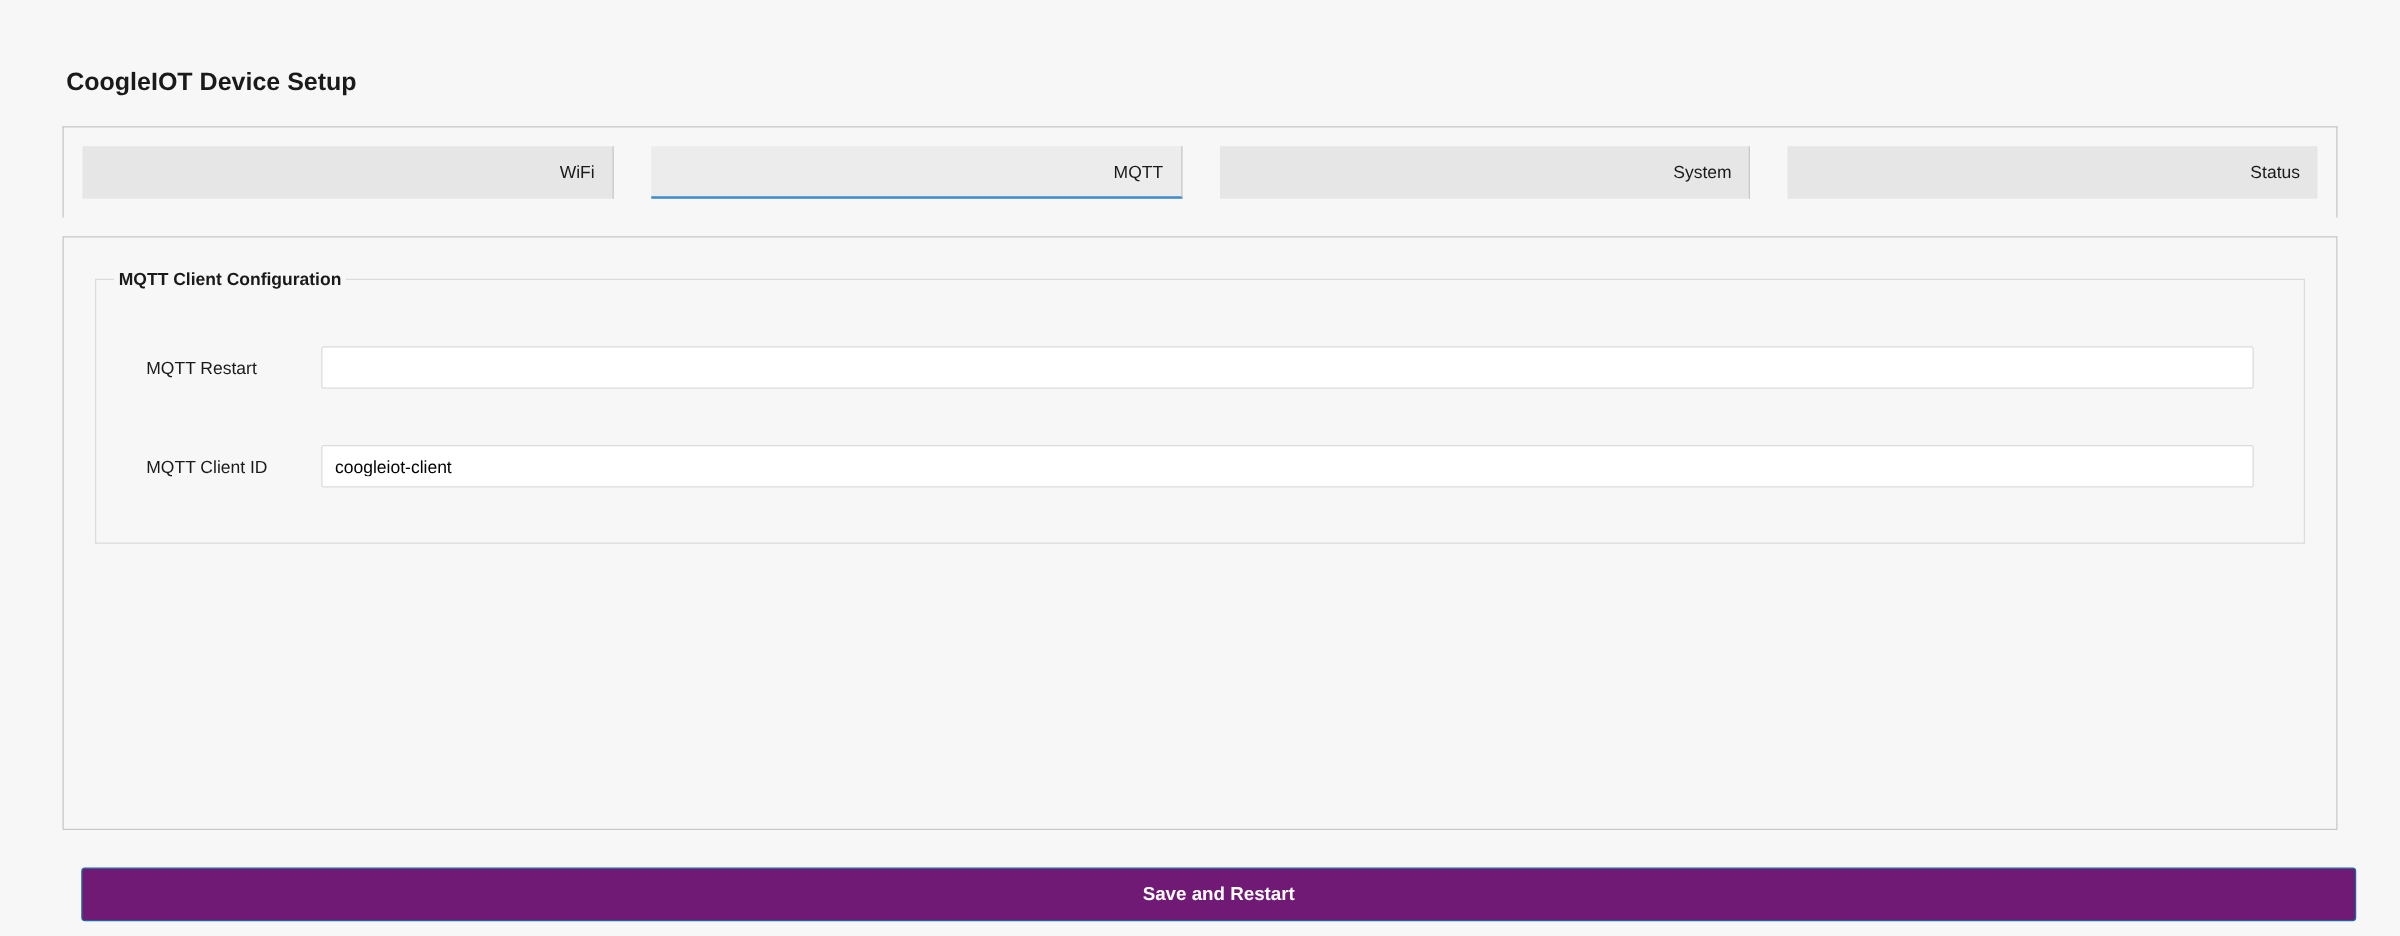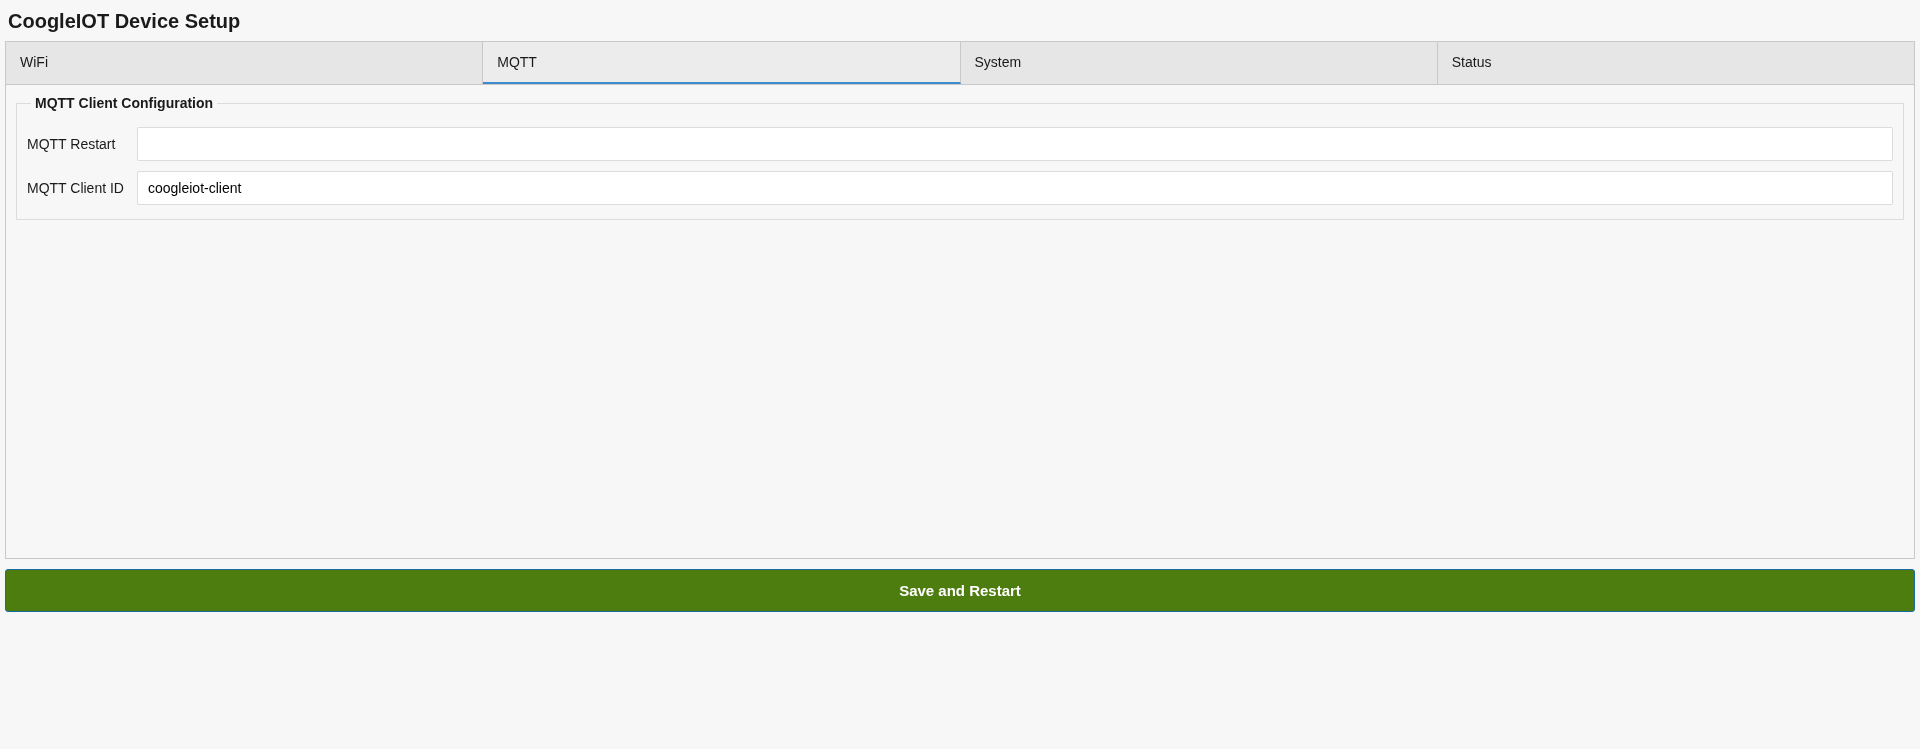--- a/index.html
+++ b/index.html
@@ -1,35 +1,36 @@
 <!DOCTYPE html>
 <html><head>
   <meta charset="utf-8">
   <style>
     * {
       box-sizing: border-box;
-      margin: 0;
+      margin: 15px;
       padding: 0;
     }
     body {
       font-family: -apple-system, BlinkMacSystemFont, "Segoe UI", Helvetica, Arial, sans-serif;
       background: #f7f7f7;
       padding: 5px;
       font-size: 14px;
       color: #1a1a1a;
     }
     .page-title {
       font-size: 20px;
       font-weight: 700;
       padding: 5px 0 8px 3px;
     }
     .tabs {
       display: flex;
       border: 1px solid #c8c8c8;
       border-bottom: none;
+      text-align: right;
     }
     .tab {
       flex: 1;
       padding: 12px 14px;
       background: #e6e6e6;
       border-right: 1px solid #c8c8c8;
       cursor: pointer;
       font-size: 14px;
     }
     .tab:last-child {
@@ -81,21 +82,21 @@
       font-family: inherit;
     }
     .form-input::placeholder {
       color: #999;
     }
     .save-bar {
       margin-top: 10px;
     }
     .save-button {
       width: 100%;
-      background: #4d7c0f;
+      background: #701a75;
       color: #ffffff;
       border: 1px solid #186a9f;
       border-radius: 3px;
       padding: 12px 0;
       font-size: 15px;
       font-weight: 600;
       cursor: pointer;
     }
   </style>
 </head>

